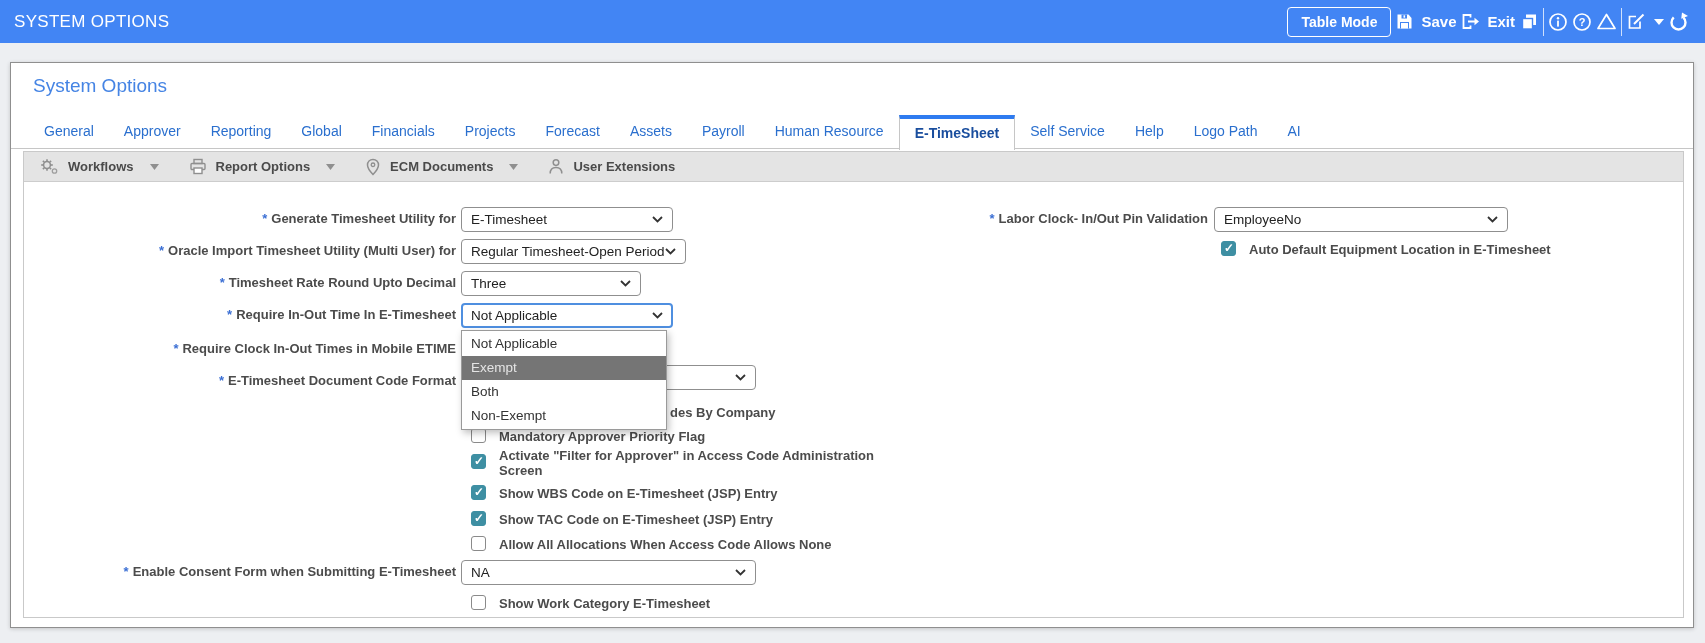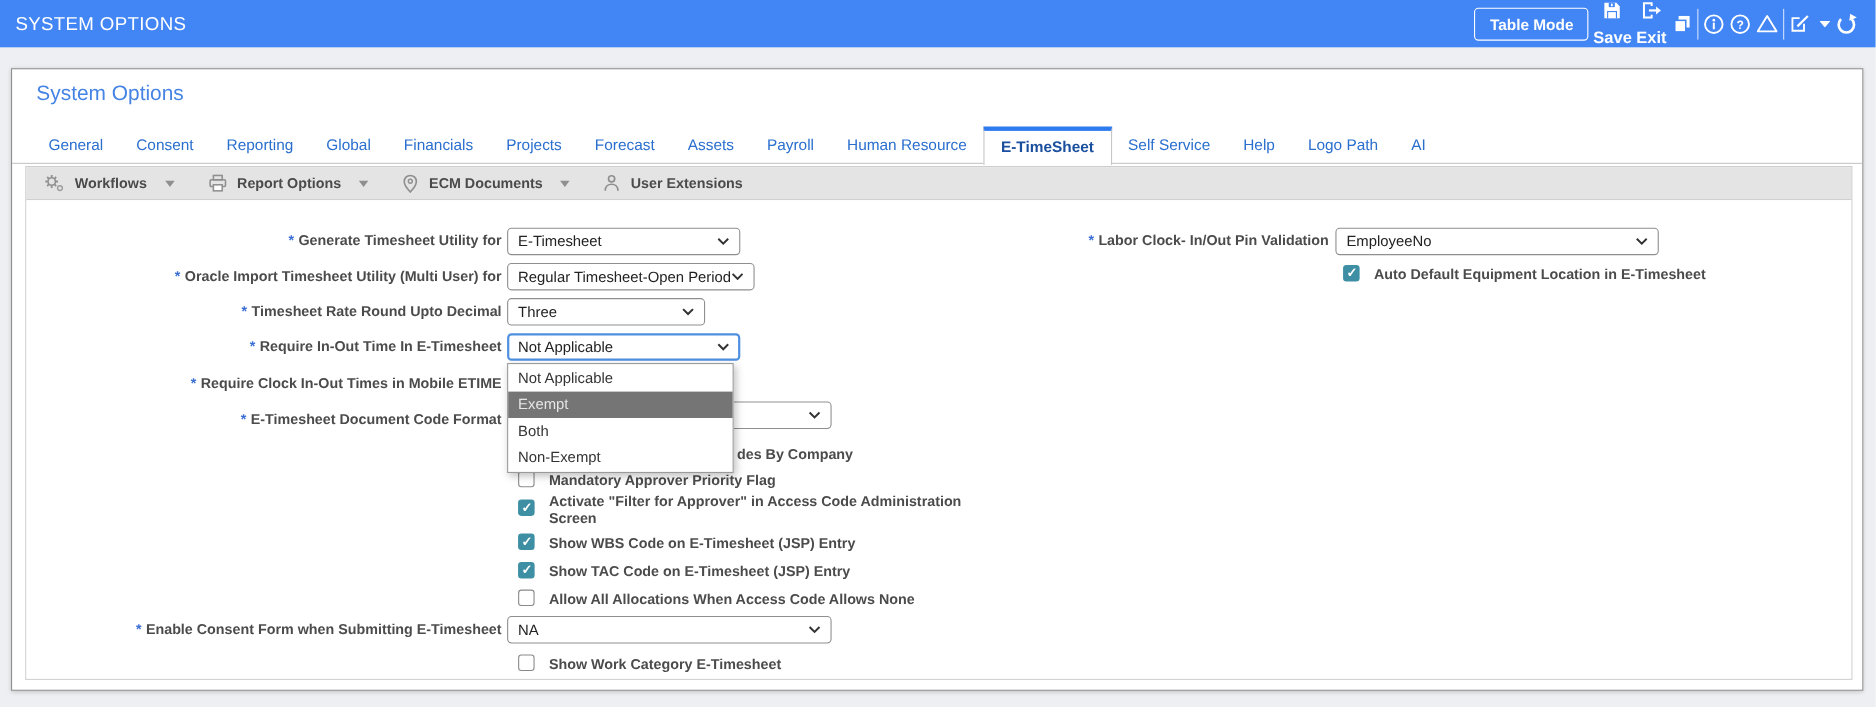--- a/index.html
+++ b/index.html
@@ -6,21 +6,21 @@
   html,body { width:1705px; height:643px; overflow:hidden; background:#edeff2;
     font-family:"Liberation Sans", sans-serif; }
 
   
   .topbar { position:absolute; left:0; top:0; width:1705px; height:43px; background:#4285f4;
     display:flex; align-items:center; justify-content:space-between; padding:0 16px 0 14px; }
   .topbar-title { color:#fff; font-size:17px; letter-spacing:.3px; }
   .topbar-right { display:flex; align-items:center; gap:4px; }
   .tm-btn { background:transparent; border:1px solid #fff; border-radius:4px; color:#fff;
     font-family:"Liberation Sans", sans-serif; font-size:14px; font-weight:bold; padding:6px 13px; cursor:pointer; }
-  .tb-item { display:flex; align-items:center; gap:7px; color:#fff; font-size:15px; font-weight:bold; cursor:pointer;flex-direction:column; }
+  .tb-item { display:flex; align-items:center; gap:7px; color:#fff; font-size:15px; font-weight:bold; cursor:pointer; }
   .tb-icon { display:block; }
   .tb-divider { width:1px; height:28px; background:rgba(255,255,255,.75); }
   .caret-wrap { display:flex; align-items:center; gap:8px; }
 
   
   .panel { position:absolute; left:10px; top:62px; width:1684px; height:566px; background:#fff;
     border:1px solid #8f8f8f; box-shadow:0 1px 4px rgba(0,0,0,.18); }
   .panel-title { position:absolute; left:22px; top:12px; font-size:19px; color:#4584e4; }
 
   
@@ -128,21 +128,21 @@
       <polygon points="14,0.5 20,4 13.2,6.8" fill="#fff"></polygon>
     </svg>
   </div>
 </div>
 
 <div class="panel">
   <div class="panel-title">System Options</div>
 
   <div class="tabbar">
     <span class="tab">General</span>
-    <span class="tab">Consent</span>
+    <span class="tab">Approver</span>
     <span class="tab">Reporting</span>
     <span class="tab">Global</span>
     <span class="tab">Financials</span>
     <span class="tab">Projects</span>
     <span class="tab">Forecast</span>
     <span class="tab">Assets</span>
     <span class="tab">Payroll</span>
     <span class="tab">Human Resource</span>
     <span class="tab active">E-TimeSheet</span>
     <span class="tab">Self Service</span>

